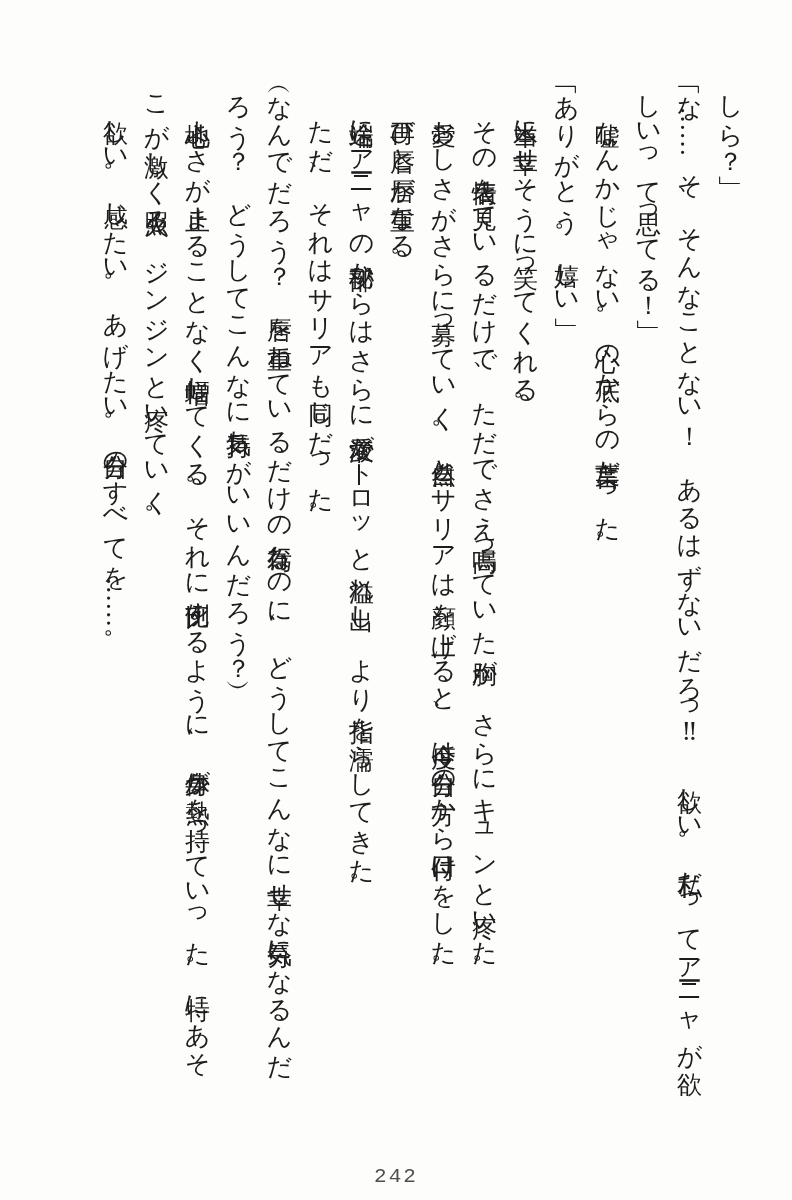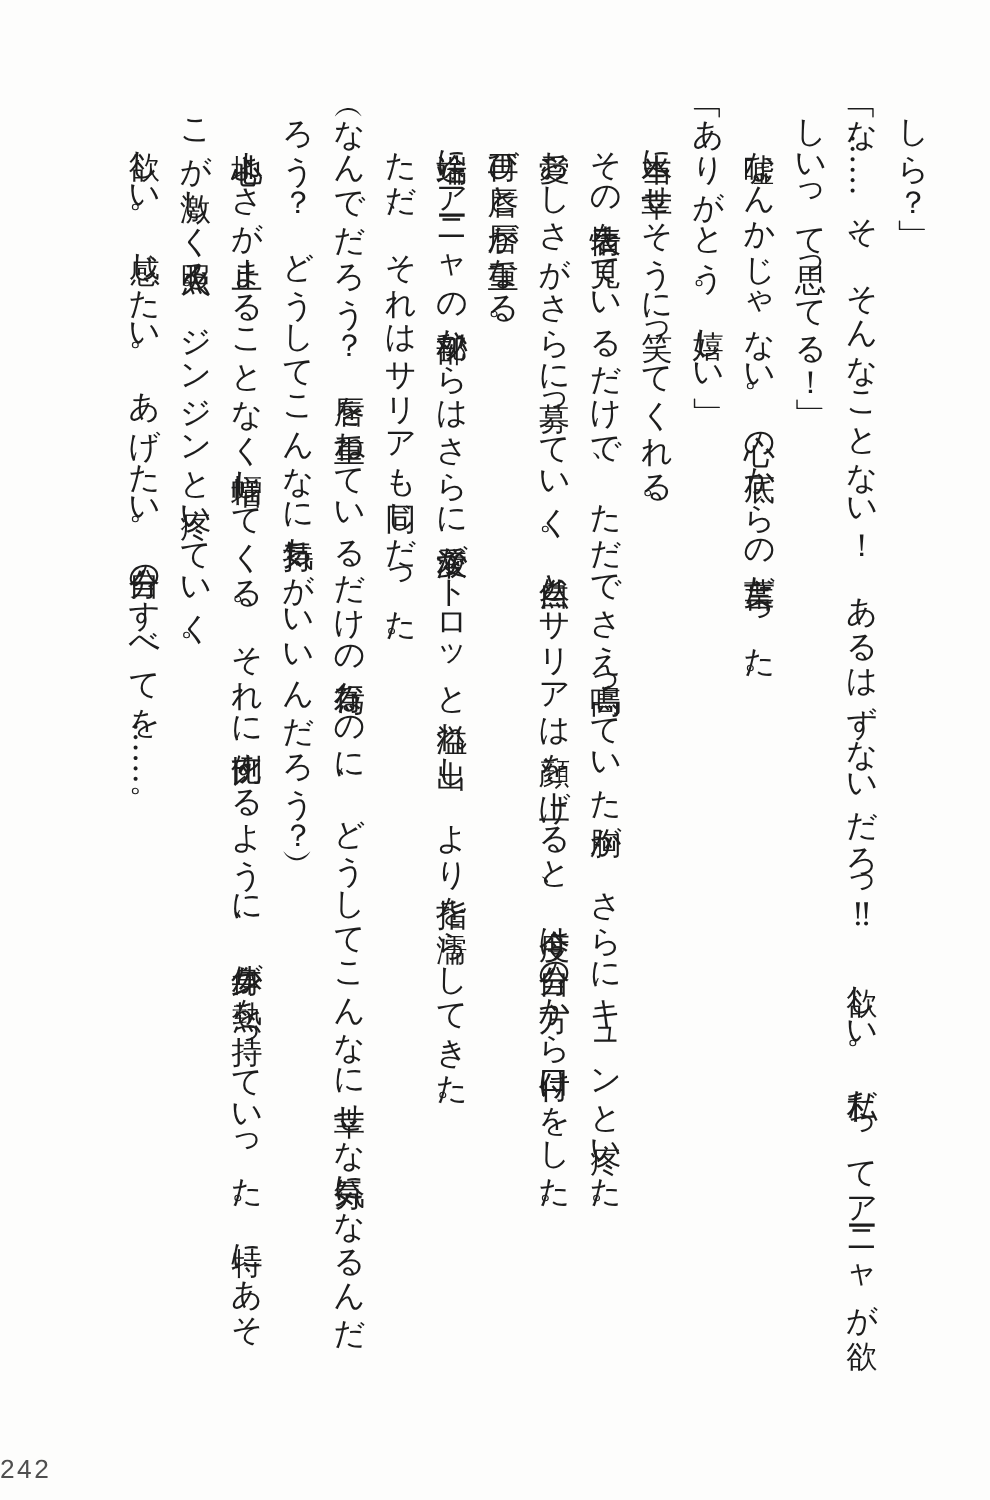--- a/index.html
+++ b/index.html
@@ -41,22 +41,22 @@
     padding: 0;
   }
   .para.indent {
     text-indent: 1em;
   }
   .page-number {
     position: absolute;
     left: 0;
     bottom: 12px;
     width: 100%;
-    text-align: left;
-    font-family: Liberation Sans, sans-serif;
+    text-align: center;
+    font-family: Liberation Mono, monospace;
     font-size: 21px;
     font-weight: 400;
     letter-spacing: 2px;
     color: var(--pagenum-color, #4f4f4f);
   }
 </style>
 </head>
 <body>
 
 <div class="page">

